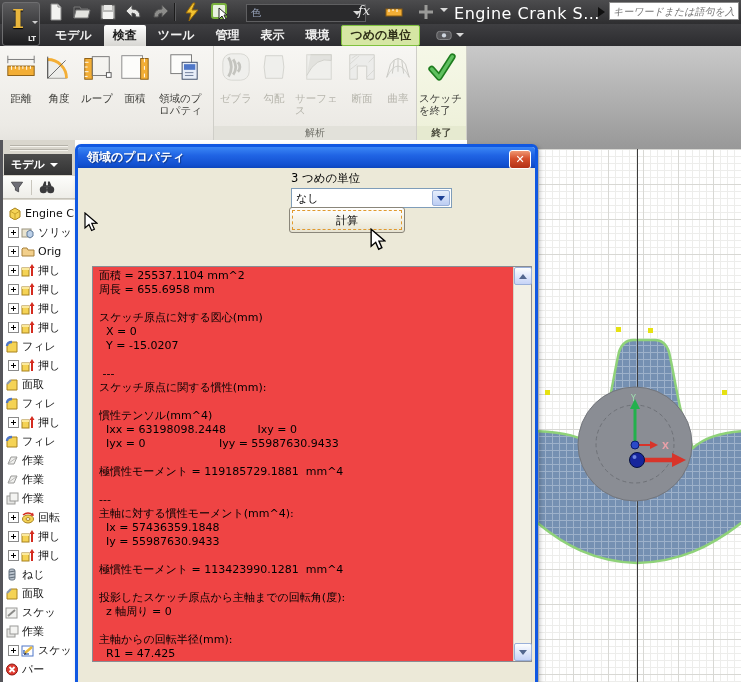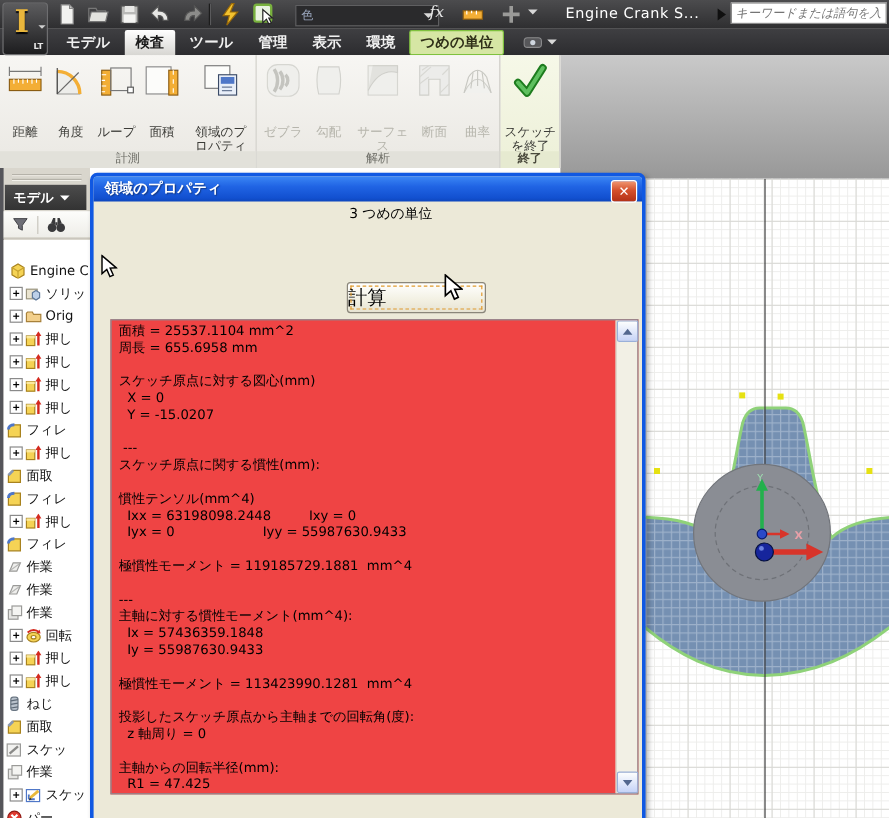--- a/index.html
+++ b/index.html
@@ -16,58 +16,58 @@
   .appbtn .logo{position:absolute;left:9px;top:1px;font-family:"DejaVu Serif","Liberation Serif",serif;
           font-size:26px;font-weight:bold;color:#e9b63c;text-shadow:0 1px 1px #000;}
   .appbtn .lt{position:absolute;right:3px;bottom:2px;font-size:7px;color:#e6e6e6;font-weight:bold;}
   .appbtn .car{position:absolute;right:1px;top:18px;width:0;height:0;border:3px solid transparent;border-top-color:#cfcfcf;}
   .qbtn{top:2px;width:24px;height:20px;display:flex;align-items:center;justify-content:center;}
   .qsep{top:3px;width:1px;height:18px;background:#1c1c1c;border-right:1px solid #5a5a5c;}
   .colorcombo{left:246px;top:4px;width:110px;height:16px;background:#2a2a2c;border:1px solid #5f5f61;
           color:#9aa6bd;font-size:10px;display:flex;align-items:center;padding:0 4px;justify-content:space-between;}
   .colorcombo .dar{width:0;height:0;border:4px solid transparent;border-top-color:#d8d8d8;margin-top:4px;}
   .fx{left:358px;top:3px;color:#e8e8e8;font-style:italic;font-size:13px;font-family:"DejaVu Serif","Liberation Serif",serif;}
-  .doctitle{left:452px;top:4px;width:150px;text-align:center;color:#fff;font-size:12px;letter-spacing:.5px;}
+  .doctitle{left:452px;top:4px;width:150px;text-align:center;color:#fff;font-size:16px;letter-spacing:.5px;}
   .play{left:598px;top:7px;width:0;height:0;border:5px solid transparent;border-left:7px solid #101010;}
   .search{left:609px;top:2px;width:130px;height:18px;border:1px solid #8a8a8a;background:#fff;
           font-size:10px;font-style:italic;color:#555;padding:0 3px;box-sizing:border-box;
           font-family:"DejaVu Sans","Liberation Sans",sans-serif;}
   .tab{color:#f1f1f1;font-size:12px;font-weight:bold;padding:2px 9px;white-space:nowrap;}
   .tab.active{background:linear-gradient(#ffffff,#d7d6d2);color:#1b1b1b;border-radius:2px 2px 0 0;}
   .tab.sketch{background:#d6e6a4;border:1px solid #7fc13e;color:#2f2f18;border-radius:2px;padding:1px 8px;}
   .camdd{display:flex;align-items:center;margin-left:12px;gap:3px;}
   .camdd .dar{width:0;height:0;border:4px solid transparent;border-top-color:#d8d8d8;margin-top:4px;}
 
   
   .ribbon{left:0;top:46px;width:467px;height:94px;background:#f0efeb;}
   .rgroup{position:absolute;top:0;height:94px;background:linear-gradient(#f7f6f3,#eceae5 85%,#e6e4df);
           border-right:1px solid #cfcec8;box-sizing:border-box;}
   .rgrouplabel{position:absolute;left:0;right:0;bottom:0;height:14px;background:#e2e1da;
           color:#6e6e67;font-size:10px;text-align:center;line-height:14px;}
   .rgroup.exit{background:linear-gradient(#f6f8e8,#edf0d8);}
   .rgroup.exit .rgrouplabel{background:#e6ead0;color:#4a4a3c;font-weight:bold;}
   .rbtn{position:absolute;top:4px;display:flex;flex-direction:column;align-items:center;}
   .rbtn .ric{width:34px;height:34px;display:flex;align-items:center;justify-content:center;}
-  .rbtn .rlab{font-size:10.5px;color:#3c3c38;text-align:center;line-height:12px;margin-top:20px;}
+  .rbtn .rlab{font-size:10.5px;color:#3c3c38;text-align:left;line-height:12px;margin-top:8px;}
   .rbtn.dis .rlab{color:#b6b5ac;}
 
   
   .vptop{left:467px;top:46px;width:274px;height:103px;background:linear-gradient(#c9c9c9,#989898);}
 
   
   .lpanel{left:0;top:140px;width:75px;height:542px;background:#d9d6cd;z-index:5;}
   .winedge{left:0;top:0;width:3px;height:542px;background:#55555a;}
   .grip{left:10px;width:58px;height:1px;background:#b5b2a9;border-bottom:1px solid #f4f2ec;}
   .bheader{left:4px;top:14px;width:68px;height:21px;background:linear-gradient(#4c4c4c,#333);
            color:#fff;font-weight:bold;font-size:11px;display:flex;align-items:center;padding-left:7px;box-sizing:border-box;gap:5px;}
   .bheader .dar{width:0;height:0;border:4px solid transparent;border-top-color:#fff;margin-top:4px;}
   .btoolbar{left:3px;top:36px;width:72px;height:23px;background:linear-gradient(#fdfdfb,#eeede8);
            border-bottom:1px solid #c6c3ba;display:flex;align-items:center;gap:6px;padding-left:6px;box-sizing:border-box;}
   .btsep{width:1px;height:15px;background:#c9c6bd;}
-  .tree{left:3px;top:60px;width:72px;height:482px;background:#fff;overflow:hidden;padding-top:16px;box-sizing:border-box;}
+  .tree{left:3px;top:60px;width:72px;height:482px;background:#fff;overflow:hidden;padding-top:4px;box-sizing:border-box;}
   .trow{height:19px;display:flex;align-items:center;white-space:nowrap;overflow:hidden;position:relative;}
   .twisty{width:9px;height:9px;border:1px solid #8a8a8a;background:
           linear-gradient(#fff,#fff) ,
           linear-gradient(#000,#000) center/5px 1px no-repeat,
           linear-gradient(#000,#000) center/1px 5px no-repeat;
           background:linear-gradient(#000,#000) center/5px 1px no-repeat,linear-gradient(#000,#000) center/1px 5px no-repeat,#fff;
           margin-left:5px;flex:none;}
   .tind{margin-left:16px;}
   .ticon{width:14px;height:13px;margin-left:2px;flex:none;}
   .tlab{font-size:11px;color:#111;margin-left:3px;}
@@ -89,23 +89,23 @@
   .lhead span{margin-left:9px;}
   .litem{font-size:11px;height:18px;display:flex;align-items:center;padding-left:16px;color:#000;}
   .litem.sel{color:#3a6cc4;}
   .litem.ghost{color:#a2a29a;padding-left:34px;}
   .unitlab{position:absolute;left:213px;top:24px;font-size:11.5px;color:#000;}
   .combo{position:absolute;left:213px;top:41px;width:161px;height:20px;background:#fff;border:1px solid #7f9db9;
          font-size:11px;display:flex;align-items:center;padding-left:4px;box-sizing:border-box;}
   .combo .cbtn{position:absolute;right:1px;top:1px;bottom:1px;width:16px;border:1px solid #9ab0d9;border-radius:2px;
          background:linear-gradient(#e6eefc,#bccdf3);display:flex;align-items:center;justify-content:center;}
   .combo .cbtn i{width:0;height:0;border:4px solid transparent;border-top:5px solid #1c3f94;margin-top:4px;}
-  .calcbtn{position:absolute;left:211px;top:88px;width:114px;height:24px;border:1px solid #8a867a;border-radius:3px;
-         background:linear-gradient(#ffffff,#f3f1e4 55%,#e7e3d2);font-size:16px;color:#000;
-         display:flex;align-items:center;
+  .calcbtn{position:absolute;left:211px;top:60px;width:114px;height:24px;border:1px solid #8a867a;border-radius:3px;
+         background:linear-gradient(#ffffff,#f3f1e4 55%,#e7e3d2);font-size:11px;color:#000;
+         display:flex;align-items:center;justify-content:center;
          outline:1px dashed #e09a2e;outline-offset:-4px;}
   .report{position:absolute;left:14px;top:119px;width:438px;height:394px;background:#ef4444;border:1px solid #898d94;}
   .report pre{margin:0;padding:2px 6px;font-family:"DejaVu Sans","Liberation Sans",sans-serif;
          font-size:11px;line-height:14px;white-space:pre;color:#000;overflow:hidden;height:100%;box-sizing:border-box;}
   .vsb{position:absolute;right:0;top:0;bottom:0;width:17px;background:#f2f0e5;border-left:1px solid #d7d4c6;}
   .sbtn{position:absolute;left:0;width:16px;height:16px;border:1px solid #9ab0d9;border-radius:2px;
         background:linear-gradient(#fdfefe,#c6d3f7);display:flex;align-items:center;justify-content:center;}
   .sbtn.up{top:0;} .sbtn.dn{bottom:0;}
   .sbtn i{width:0;height:0;border:4px solid transparent;}
   .sbtn.up i{border-bottom:5px solid #53678f;margin-top:-3px;}
@@ -410,21 +410,20 @@
       <div class="rlab">面積</div>
     </div>
     <div class="rbtn" style="left:158px;width:52px">
       <div class="ric">
           <svg width="32" height="32">
             <use href="#r-region"></use>
           </svg>
         </div>
       <div class="rlab" style="width:50px">領域のプロパティ</div>
     </div>
-    <div class="rgrouplabel">計測</div>
   </div>
   <div class="rgroup exit" style="left:417px;width:50px">
     <div class="rbtn" style="left:1px;width:48px">
       <div class="ric">
           <svg width="32" height="32">
             <use href="#r-check"></use>
           </svg>
         </div>
       <div class="rlab" style="width:46px">スケッチを終了</div>
     </div>
@@ -696,20 +695,26 @@
 <div class="abs dialog">
   <div class="dtitle">
     <span>領域のプロパティ</span>
   </div>
   <div class="dclose">
     <span>✕</span>
   </div>
 
 
   <div class="unitlab">3 つめの単位</div>
+  <div class="combo">
+    <span>なし</span>
+    <span class="cbtn">
+        <i></i>
+      </span>
+  </div>
 
   <div class="calcbtn">
     <span>計算</span>
   </div>
 
   <div class="report">
     <pre>面積 = 25537.1104 mm^2
 周長 = 655.6958 mm
 
 スケッチ原点に対する図心(mm)

